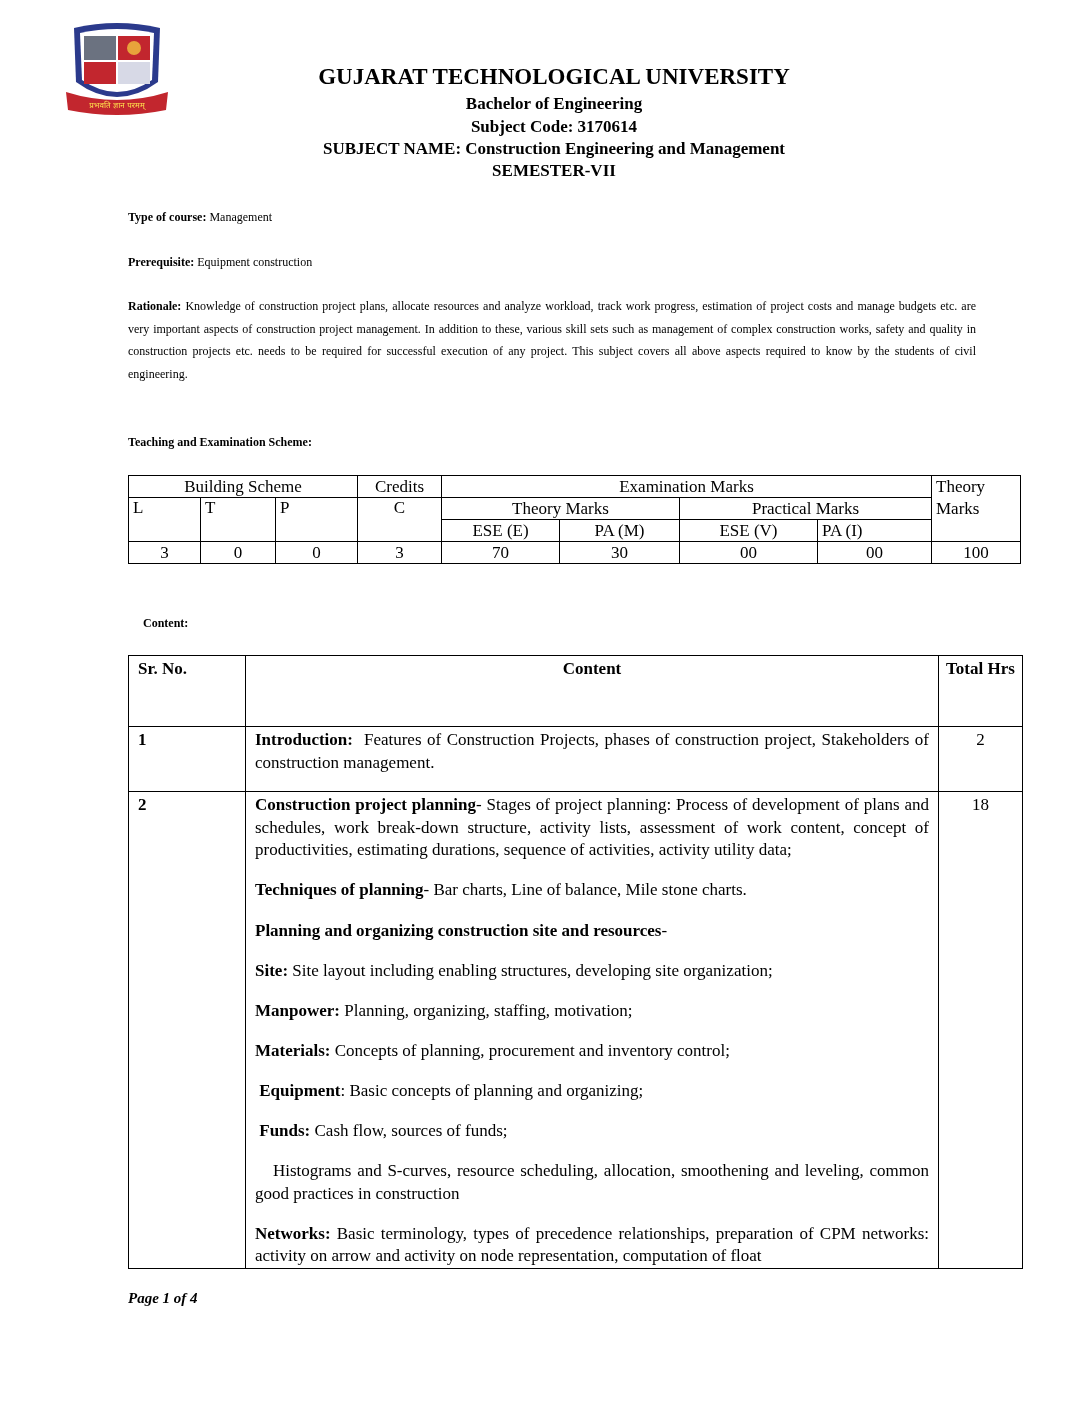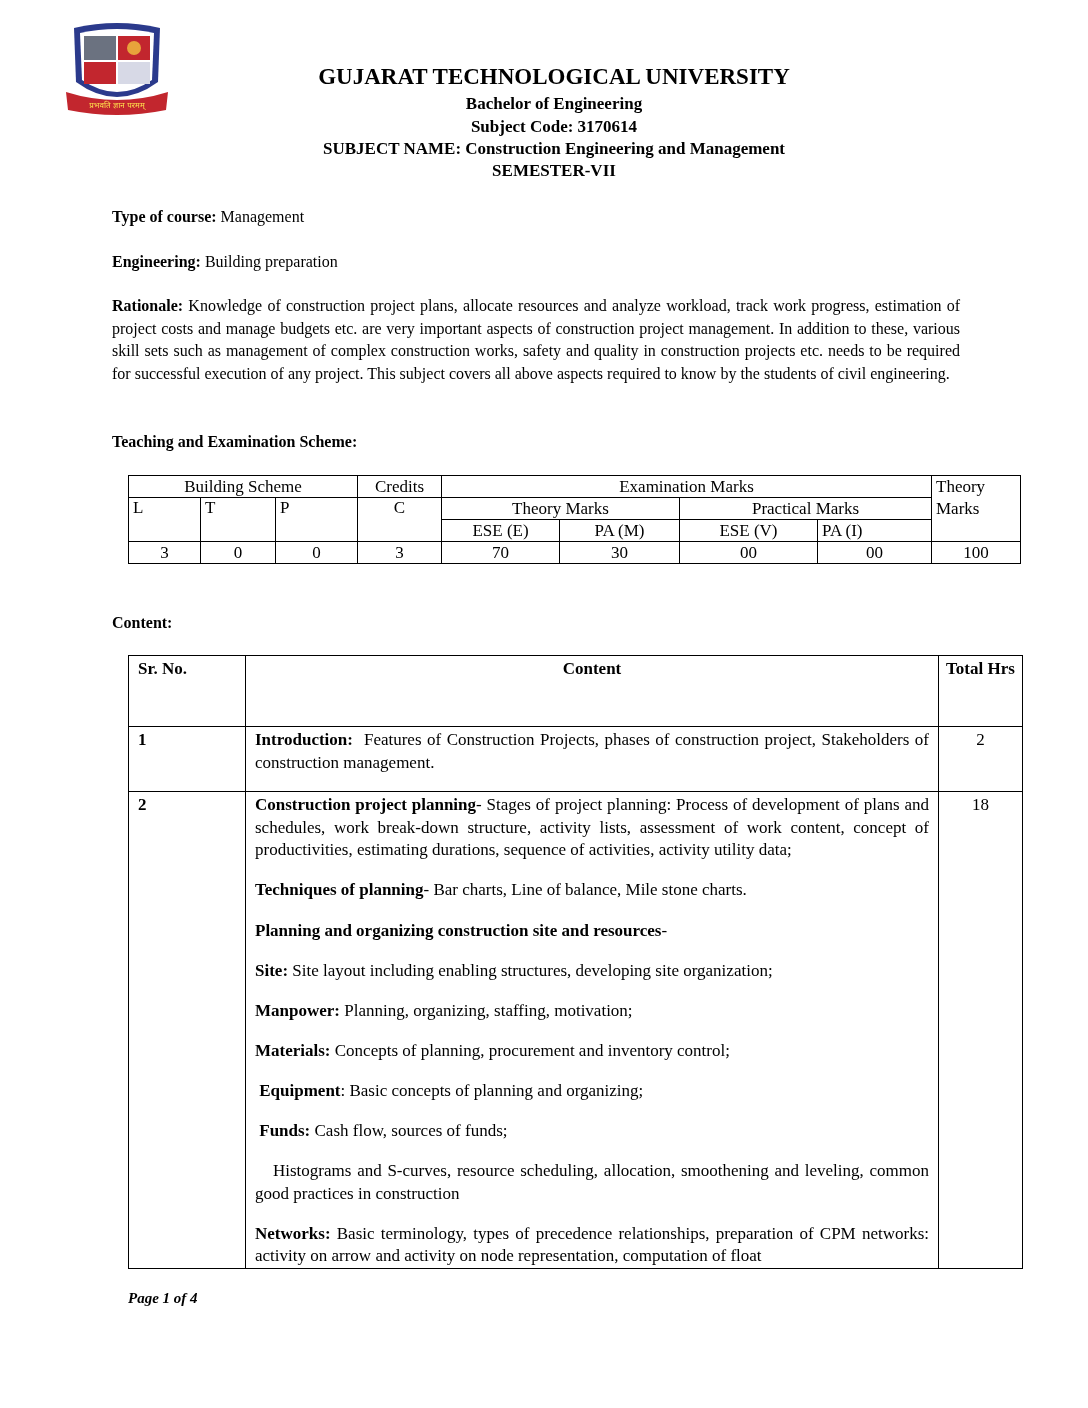--- a/index.html
+++ b/index.html
@@ -3,21 +3,21 @@
 <meta charset="utf-8">
 <style>
   html, body { margin: 0; padding: 0; background: #ffffff; }
   body { width: 1088px; height: 1408px; position: relative; overflow: hidden;
          font-family: "Liberation Serif", "DejaVu Serif", serif; color: #000; }
   .logo { position: absolute; left: 62px; top: 20px; width: 110px; height: 100px; }
   .header { position: absolute; left: 0; width: 1088px; text-align: center; font-weight: bold; }
   .h-univ { top: 64px; font-size: 23px; left: 10px; }
   .h-line { font-size: 17px; }
   .h1 { top: 94px; left: 10px; } .h2 { top: 117px; left: 10px; } .h3 { top: 139px; left: 10px; } .h4 { top: 161px; left: 10px; }
-  .para { position: absolute; left: 112px; width: 848px; font-size: 16px; line-height: 22.6px; }
+  .para { position: absolute; left: 128px; width: 848px; font-size: 12px; line-height: 22.6px; }
   .para b { font-weight: bold; }
   .justify { text-align: justify; }
   table { border-collapse: collapse; position: absolute; }
   .scheme { left: 128px; top: 475px; width: 893px; font-size: 17px; }
   .scheme td { border: 1.5px solid #000; padding: 0 4px; height: 21px; line-height: 20px; }
   .c { text-align: center; }
   .content { left: 128px; top: 655px; width: 895px; font-size: 17px; }
   .content td { border: 1.5px solid #000; vertical-align: top; padding: 0 9px; line-height: 22.6px; }
   .content .hdr td { font-weight: bold; height: 68px; padding-top: 2px; }
   .item { margin-bottom: 17.5px; text-align: justify; }
@@ -42,21 +42,21 @@
 <div class="header h-univ">GUJARAT TECHNOLOGICAL UNIVERSITY</div>
 <div class="header h-line h1">Bachelor of Engineering</div>
 <div class="header h-line h2">Subject Code: 3170614</div>
 <div class="header h-line h3">SUBJECT NAME: Construction Engineering and Management</div>
 <div class="header h-line h4">SEMESTER-VII</div>
 
 <div class="para" style="top:206px;">
   <b>Type of course:</b><span> Management</span>
 </div>
 <div class="para" style="top:251px;">
-  <b>Engineering:</b><span> Building preparation</span>
+  <b>Prerequisite:</b><span> Equipment construction</span>
 </div>
 <div class="para justify" style="top:295px;">
   <b>Rationale:</b><span>  Knowledge of construction project plans, allocate resources and analyze workload, track work progress, estimation of project costs and manage budgets etc. are very important aspects of construction project management. In addition to these, various skill sets such as management of complex construction works, safety and quality in construction projects etc. needs to be required for successful execution of any project. This subject covers all above aspects required to know by the students of civil engineering.</span>
 </div>
 <div class="para" style="top:431px;">
   <b>Teaching and Examination Scheme:</b>
 </div>
 
 <table class="scheme">
   <colgroup>
@@ -98,21 +98,21 @@
     <td class="c">3</td>
     <td class="c">70</td>
     <td class="c">30</td>
     <td class="c">00</td>
     <td class="c">00</td>
     <td class="c">100</td>
   </tr>
 </tbody>
   </table>
 
-<div class="para" style="top:612px;">
+<div class="para" style="top:612px;margin-left:15px;">
   <b>Content:</b>
 </div>
 
 <table class="content">
   <colgroup>
       <col style="width:117px">
       <col style="width:693px">
       <col>
     </colgroup>
   <tbody>

